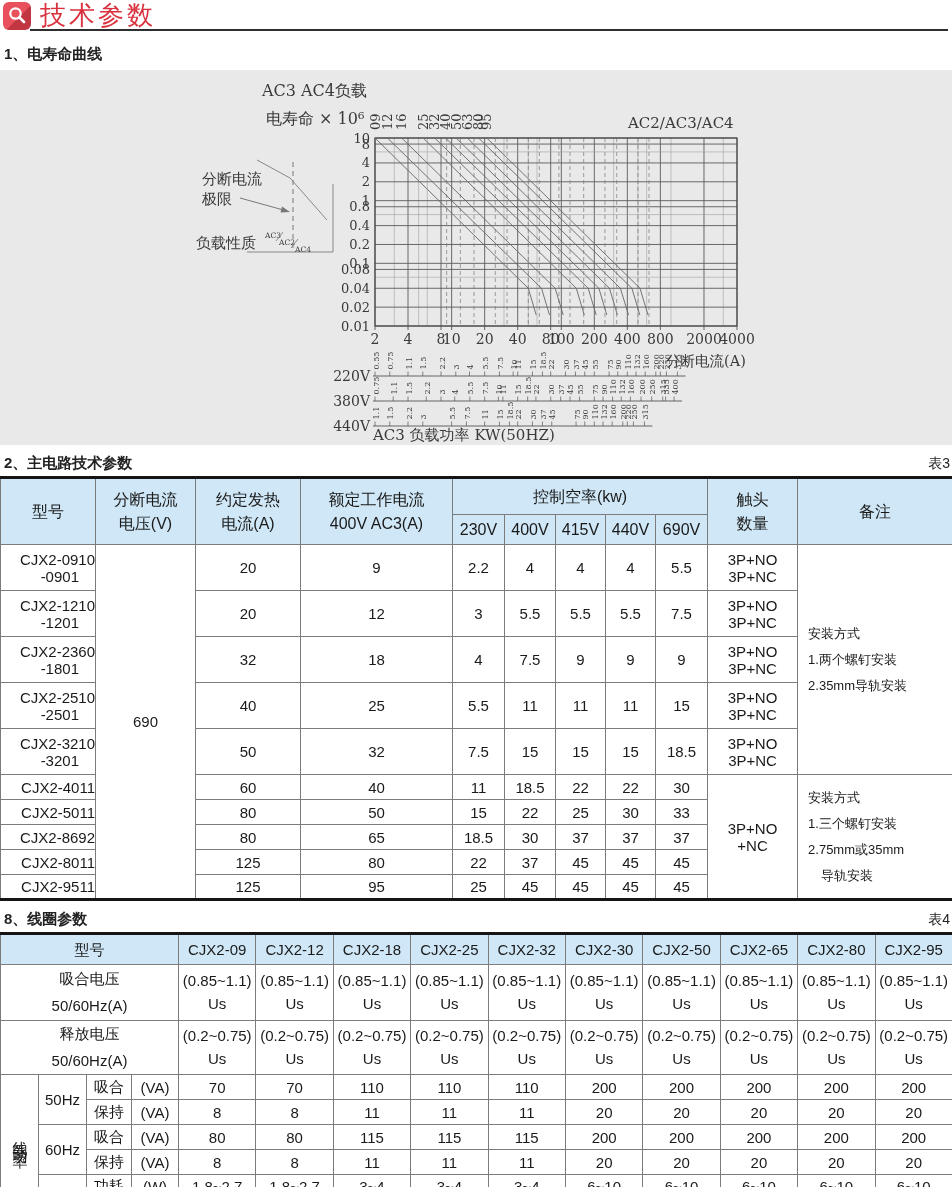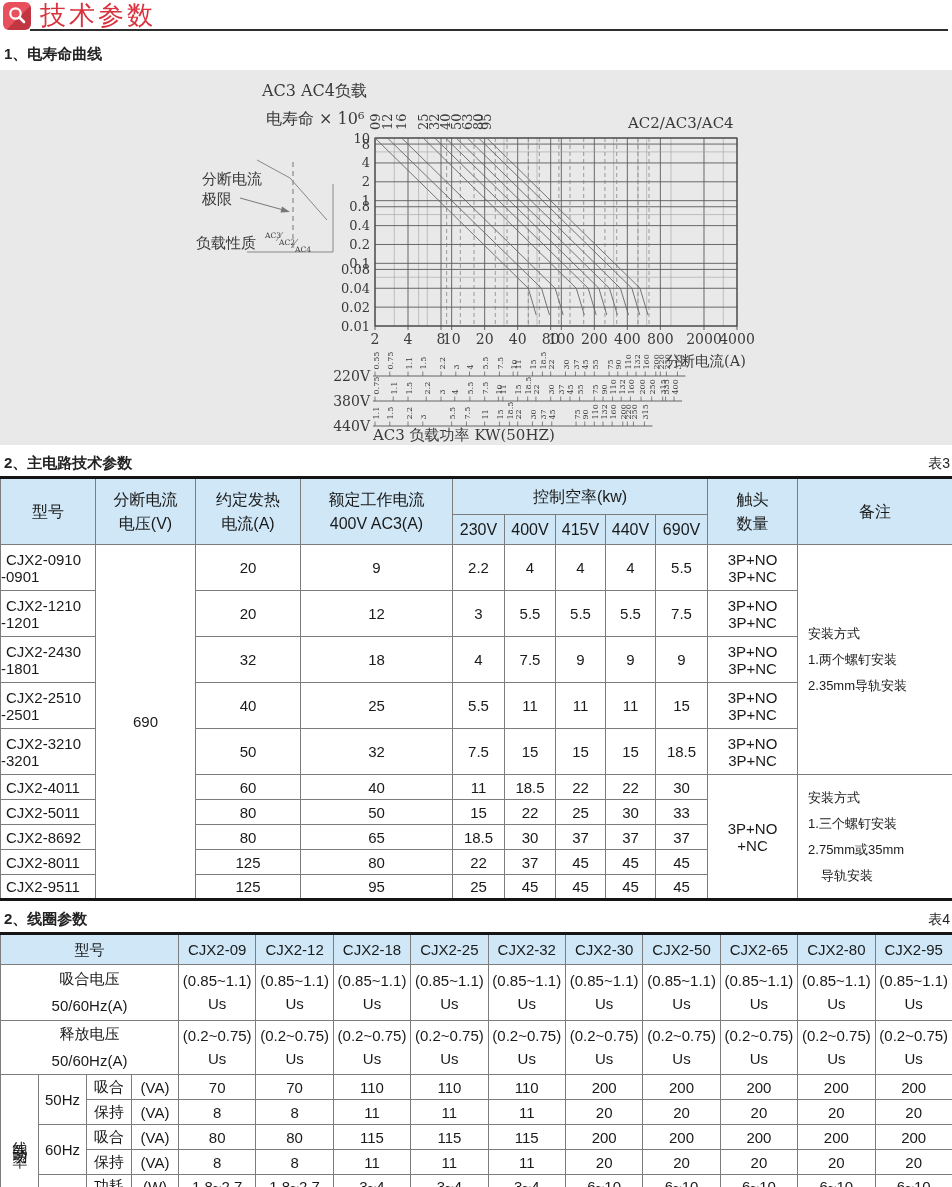--- a/index.html
+++ b/index.html
@@ -19,22 +19,22 @@
   
   table{border-collapse:collapse;table-layout:fixed;width:952px;
         border-top:3px solid #151515;border-bottom:3px solid #151515;}
   th,td{border:1px solid #7c7c7c;padding:0;text-align:center;font-weight:normal;overflow:hidden;}
   thead th{background:#cfe7f6;font-size:16px;line-height:1.45;}
   td{font-size:15px;}
   .pre{white-space:pre-line;}
   .c{text-align:center;}
   .note{text-align:left;padding-left:10px;font-size:13px;line-height:2.0;}
   .model{text-align:left;font-size:15px;}
-  .model .m1{padding-left:5px;text-align:left;}
-  .model .m2{padding-right:16px;}
+  .model .m1{padding-left:5px;text-align:right;}
+  .model .m2{padding-right:16px;text-align:right;}
   .lbl{font-size:15px;line-height:1.75;}
   .val{font-size:14px;line-height:1.5;margin-top:46px;}
   .vert{writing-mode:vertical-rl;text-orientation:upright;font-size:14px;letter-spacing:4px;}
   #table4 td{font-size:15px;}
   #table4 thead th{font-size:15px;}
 </style>
 </head>
 <body>
 
 <div class="titlebar">
@@ -417,21 +417,21 @@
         <td class="c">3</td>
         <td class="c">5.5</td>
         <td class="c">5.5</td>
         <td class="c">5.5</td>
         <td class="c">7.5</td>
         <td class="c pre">3P+NO
 3P+NC</td>
       </tr>
       <tr style="height: 46px;">
         <td class="model">
-          <div class="m1">CJX2-2430</div>
+          <div class="m1">CJX2-2360</div>
           <div class="m2">-1801</div>
         </td>
         <td class="c">32</td>
         <td class="c">18</td>
         <td class="c">4</td>
         <td class="c">7.5</td>
         <td class="c">9</td>
         <td class="c">9</td>
         <td class="c">9</td>
         <td class="c pre">3P+NO
@@ -530,21 +530,21 @@
         <td class="c">25</td>
         <td class="c">45</td>
         <td class="c">45</td>
         <td class="c">45</td>
         <td class="c">45</td>
       </tr>
     </tbody>
 </table>
 
 <div class="sec-row">
-  <span class="sec-head">2、线圈参数</span>
+  <span class="sec-head">8、线圈参数</span>
   <span class="tag">表4</span>
 </div>
 
 <table id="table4">
   <colgroup>
     <col style="width:38px">
       <col style="width:48px">
       <col style="width:45px">
       <col style="width:47px">
     <col span="10" style="width:77.4px">

